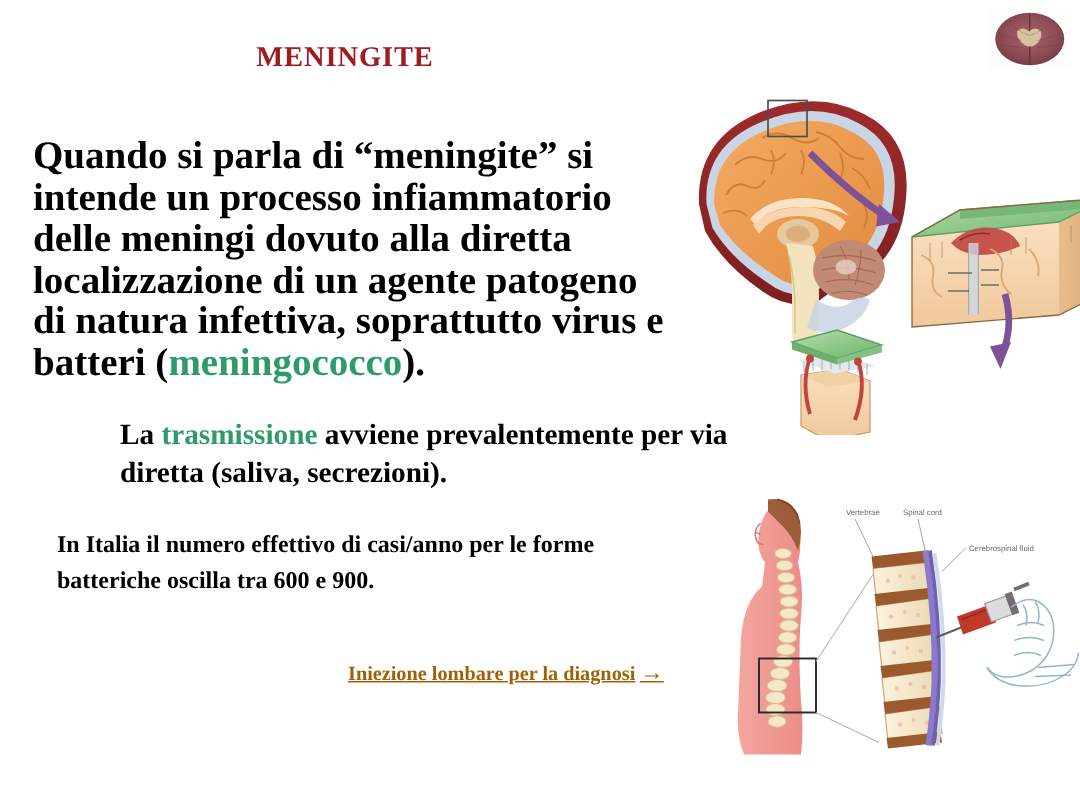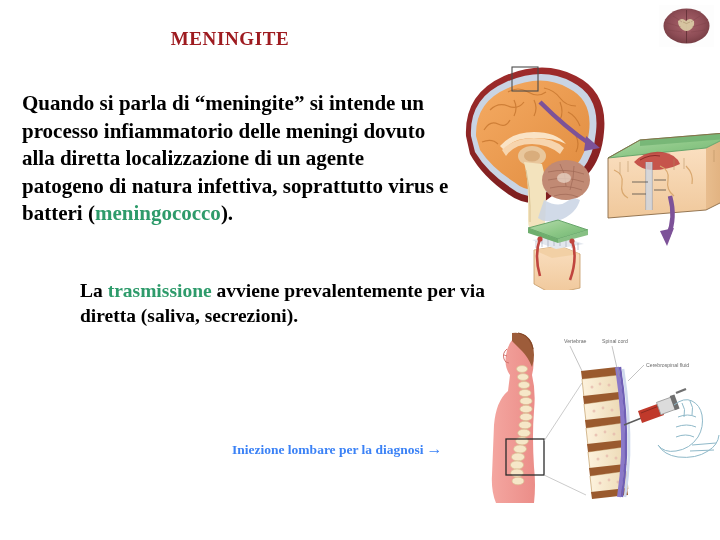--- a/index.html
+++ b/index.html
@@ -36,21 +36,21 @@
     position: absolute;
     font-weight: bold;
     color: #000000;
     font-family: "Liberation Serif", "DejaVu Serif", serif;
   }
 
   #para-definition {
     left: 22px;
     top: 90px;
     width: 428px;
-    font-size: 21px;
+    font-size: 26px;
     line-height: 27.5px;
   }
 
   #para-transmission {
     left: 36px;
     top: 278px;
     width: 430px;
     font-size: 19.5px;
     line-height: 25px;
     margin-left: 44px;
@@ -63,23 +63,24 @@
     font-size: 16px;
     line-height: 24px;
   }
 
   #caption-lumbar {
     position: absolute;
     left: 232px;
     top: 440px;
     font-size: 13.5px;
     font-weight: bold;
-    color: #3b82f6;
+    color: #a16207;
     white-space: nowrap;
     font-family: "Liberation Serif", "DejaVu Serif", serif;
+    text-decoration: underline;
   }
   #caption-lumbar .arrow-glyph {
     font-size: 16px;
     padding-left: 3px;
   }
 
   #page-number {
     position: absolute;
     left: 648px;
     top: 492px;
@@ -129,20 +130,21 @@
 <body>
 
 <div id="slide">
 
   <div id="slide-title">MENINGITE</div>
 
   <div class="body-block" id="para-definition"><span>Quando si parla di “meningite” si intende un processo infiammatorio delle meningi dovuto alla diretta localizzazione di un agente patogeno di natura infettiva, soprattutto virus e batteri (</span><span class="hl-green">meningococco</span><span>).</span></div>
 
   <div class="body-block" id="para-transmission"><span>La </span><span class="hl-green">trasmissione</span><span> avviene prevalentemente per via diretta (saliva, secrezioni).</span></div>
 
+  <div class="body-block" id="para-stats">In Italia il numero effettivo di casi/anno per le forme batteriche oscilla tra 600 e 900.</div>
 
   <div id="caption-lumbar"><span>Iniezione lombare per la diagnosi</span><span class="arrow-glyph">→</span></div>
 
   <div id="page-number">3</div>
 
   <div id="specimen-thumb">
     <svg class="fig-svg" viewBox="0 0 55 42" xmlns="http://www.w3.org/2000/svg">
       <defs>
         <radialGradient id="specGrad" cx="50%" cy="45%" r="62%">
           <stop offset="0%" stop-color="#a9636b"></stop>

